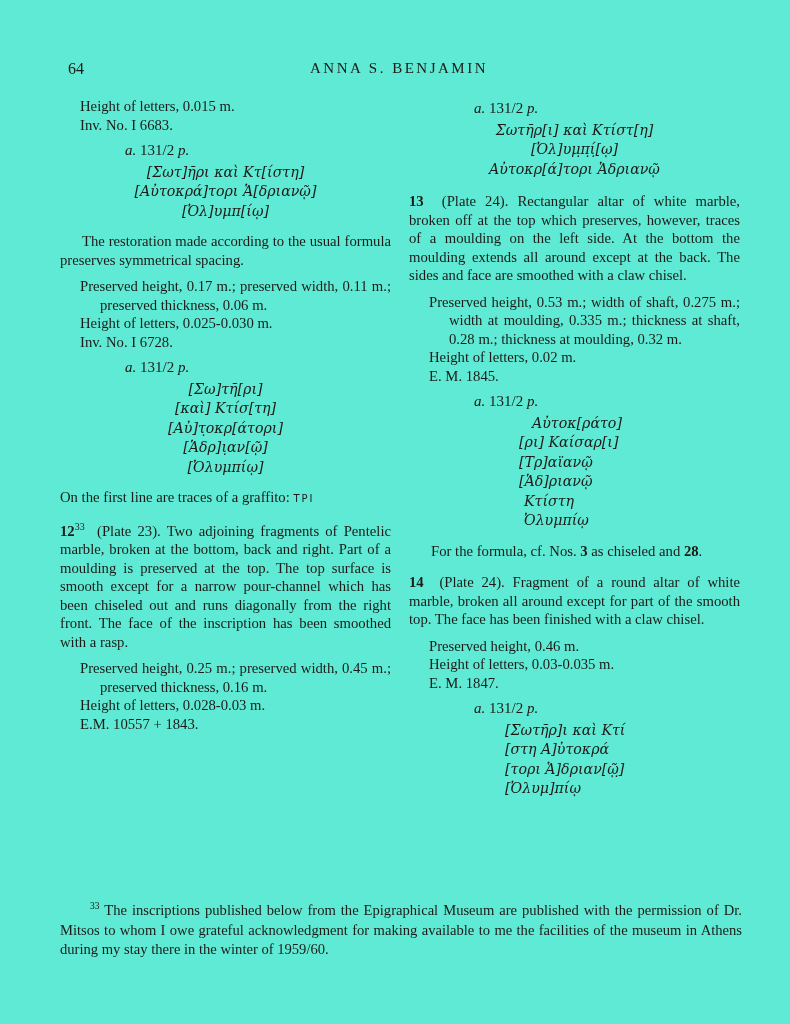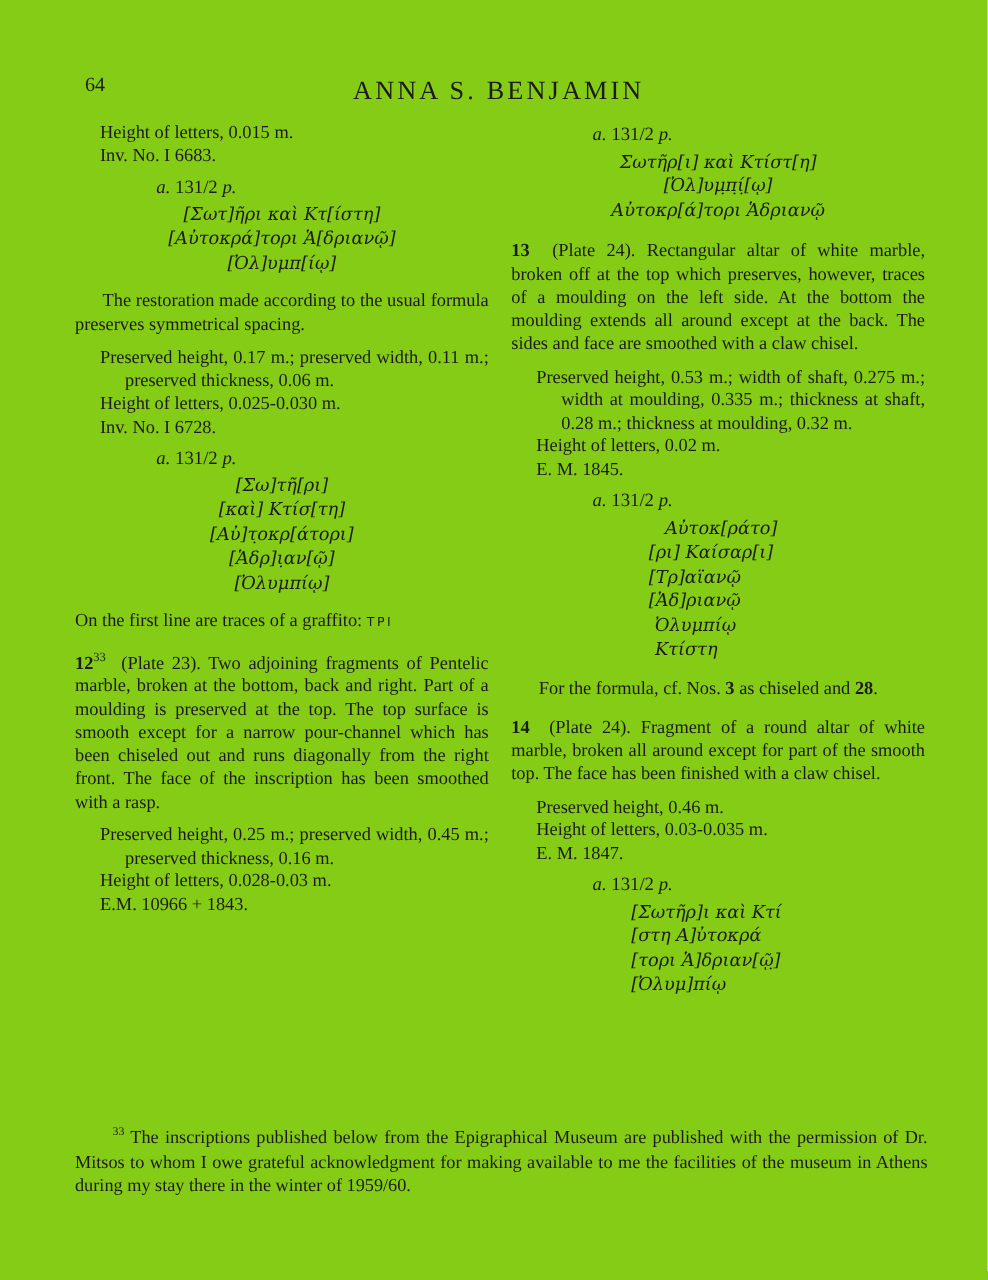--- a/index.html
+++ b/index.html
@@ -1,30 +1,30 @@
 <!DOCTYPE html>
 <html><head>
 <meta charset="utf-8">
 <style>
   html,body{margin:0;padding:0;background:#e8e6e1;}
   .page{
     position:relative;
     width:790px;height:1024px;
-    background:#84cc16;
+    background:#5eead4;
     color:#1d1b18;
     font-family:"Liberation Serif", serif;
     overflow:hidden;
     box-sizing:border-box;
   }
   
   .header{position:absolute;top:60px;left:60px;right:52px;height:22px;}
   .page-number{position:absolute;left:8px;top:0;font-size:16px;}
   .running-head{
     position:absolute;left:0;right:0;top:0;text-align:center;
-    font-size:21px;letter-spacing:2.5px;
+    font-size:15px;letter-spacing:2.5px;
   }
   
   .col{position:absolute;top:97px;width:331px;font-size:14.7px;line-height:18.5px;}
   .col-left{left:60px;}
   .col-right{left:409px;}
   .line{padding-left:20px;}
   .meas{padding-left:40px;text-indent:-20px;text-align:justify;}
   .para{text-align:justify;text-indent:22px;margin-top:11px;}
   .entry{text-align:justify;margin-top:13px;}
   .entry .num{font-weight:bold;}
@@ -85,21 +85,21 @@
       <div>[Ἁδρ]ι̣αν[ῷ]</div>
       <div>[Ὀλυμπίῳ]</div>
     </div>
 
     <div class="para" style="text-indent:0;"><span>On the first line are traces of a graffito: </span> <span class="graffito-glyphs">ΤΡΙ</span></div>
 
     <div class="entry"><span class="num">12</span><sup>33</sup>&nbsp; <span>(Plate 23).  Two adjoining fragments of Pentelic marble, broken at the bottom, back and right.  Part of a moulding is preserved at the top.  The top surface is smooth except for a narrow pour-channel which has been chiseled out and runs diagonally from the right front. The face of the inscription has been smoothed with a rasp.</span></div>
 
     <div class="meas mt8">Preserved height, 0.25 m.; preserved width, 0.45 m.; preserved thickness, 0.16 m.</div>
     <div class="line">Height of letters, 0.028-0.03 m.</div>
-    <div class="line">E.M. 10966 + 1843.</div>
+    <div class="line">E.M. 10557 + 1843.</div>
 
   </div>
 
   <div class="col col-right">
 
     <div class="date-line" style="margin-top:2px;"><span>a.</span> <span class="yr">131/2</span> <span>p.</span></div>
 
     <div class="greek">
       <div>Σωτῆρ[ι] καὶ Κτίστ[η]</div>
       <div>[Ὀλ]υμ̣π̣ί̣[ῳ]</div>
@@ -112,22 +112,22 @@
     <div class="line">Height of letters, 0.02 m.</div>
     <div class="line">E. M. 1845.</div>
 
     <div class="date-line"><span>a.</span> <span class="yr">131/2</span> <span>p.</span></div>
 
     <div class="greek flush ind-d">
       <div style="padding-left:13px;">Αὐτοκ[ράτο]</div>
       <div>[ρι] Καίσαρ[ι]</div>
       <div>[Τρ]αϊανῷ</div>
       <div>[Ἁδ]ριανῷ</div>
+      <div style="padding-left:5px;">Κτίστη</div>
       <div style="padding-left:5px;">Ὀλυμπίῳ</div>
-      <div style="padding-left:5px;">Κτίστη</div>
     </div>
 
     <div class="para"><span>For the formula, cf. Nos. </span><span class="bold">3</span><span> as chiseled and </span><span class="bold">28</span><span>.</span></div>
 
     <div class="entry"><span class="num">14</span>&nbsp; <span>(Plate 24).  Fragment of a round altar of white marble, broken all around except for part of the smooth top.  The face has been finished with a claw chisel.</span></div>
 
     <div class="meas mt8">Preserved height, 0.46 m.</div>
     <div class="line">Height of letters, 0.03-0.035 m.</div>
     <div class="line">E. M. 1847.</div>
 

